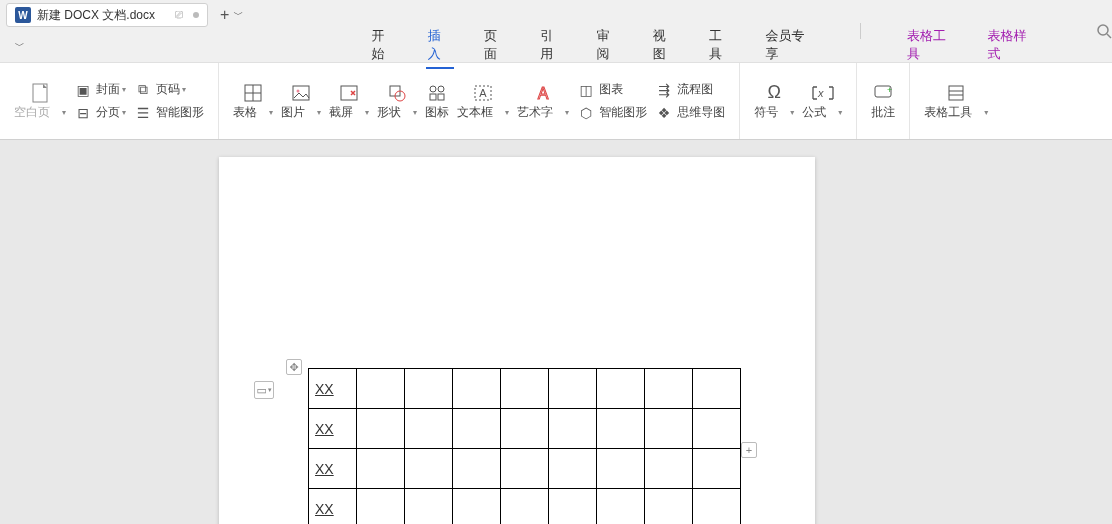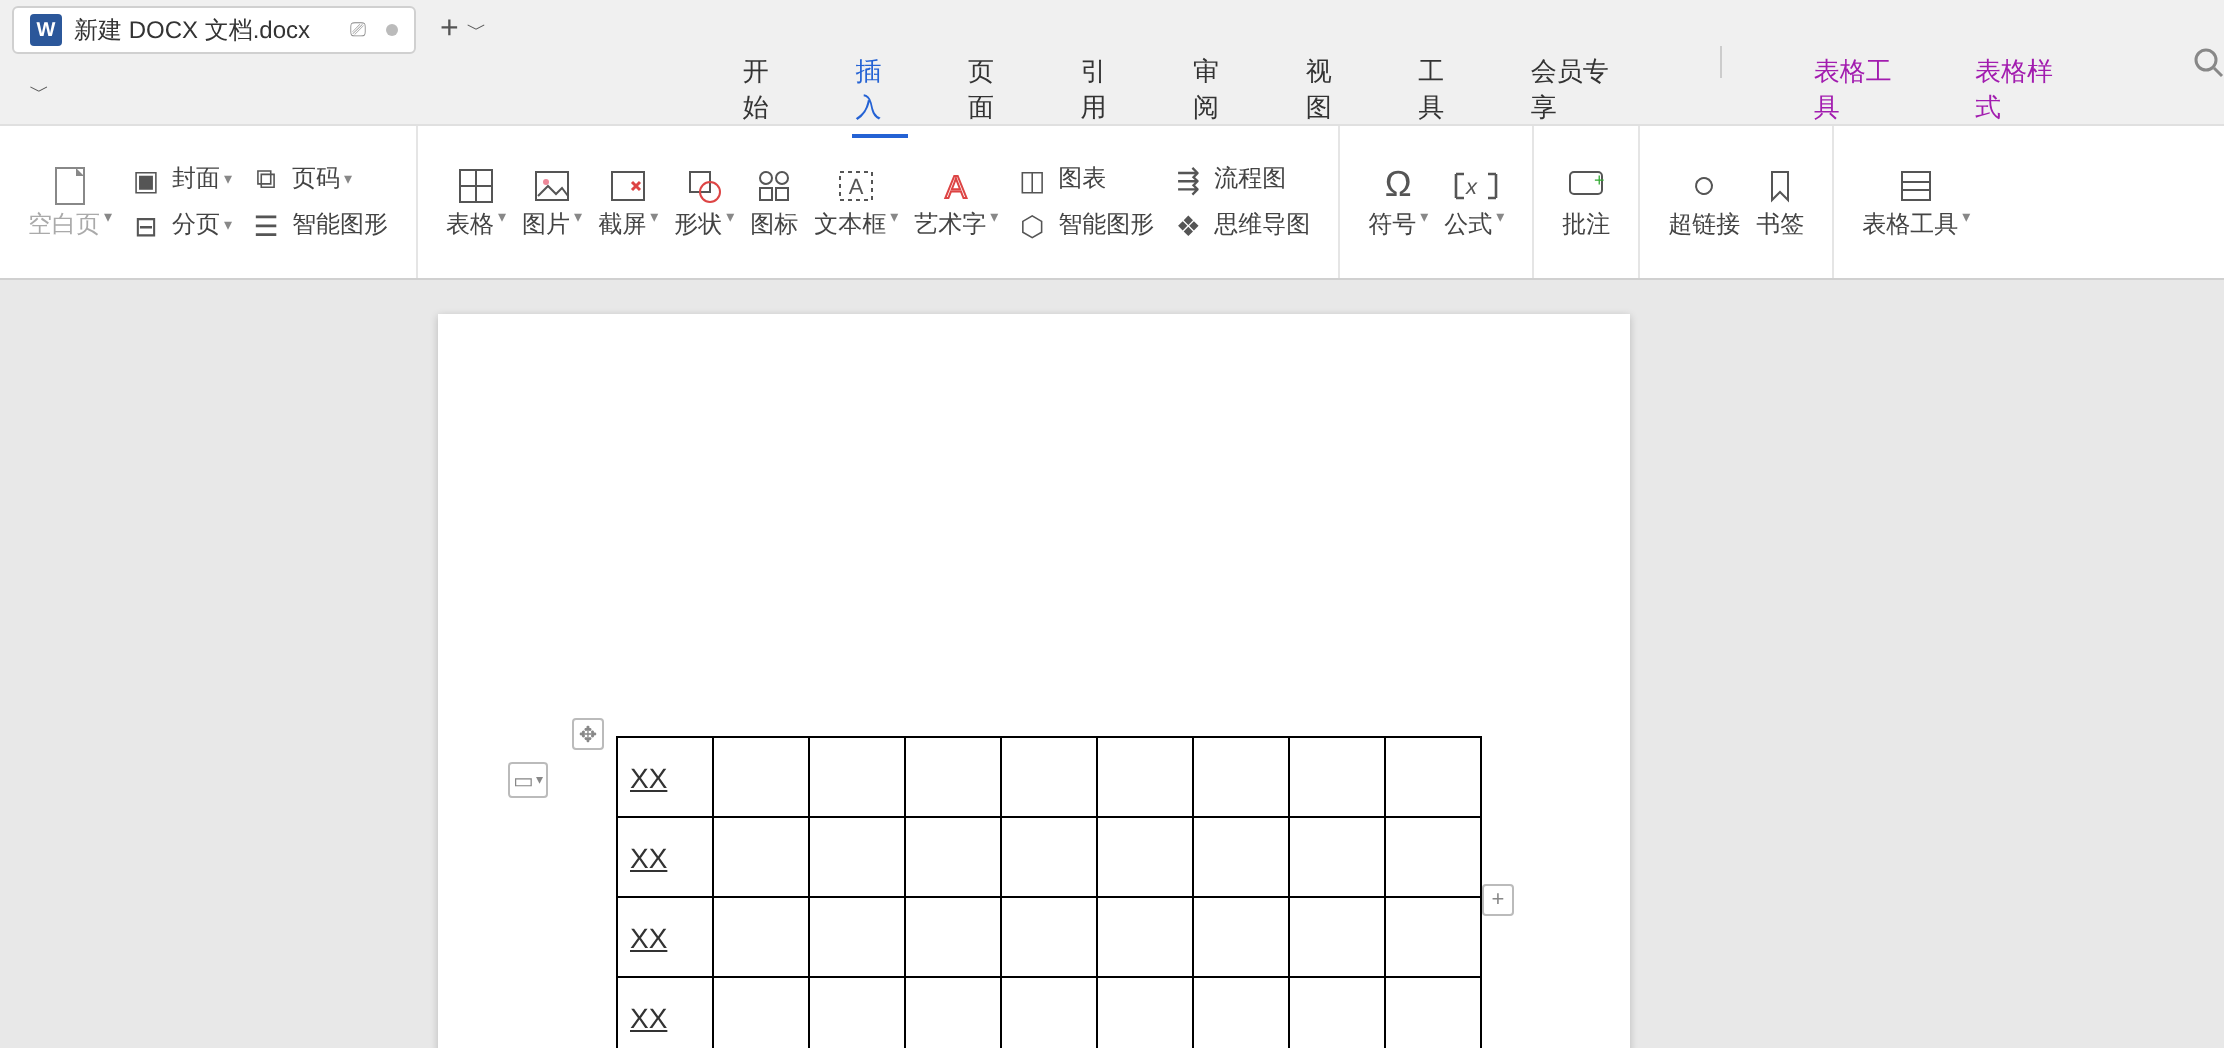--- a/index.html
+++ b/index.html
@@ -25,21 +25,21 @@
 .menu-divider { width: 1px; height: 16px; background: #ccc; margin: 0 16px; }
 .menu-items .item.blue { color: #a21caf; }
 .search-icon { margin-left: 30px; font-size: 14px; color: #888; }
 
 
 .ribbon { display: flex; align-items: stretch; height: 78px; background: #fff; border-top: 1px solid #e0e0e0; border-bottom: 1px solid #d0d0d0; }
 .ribbon-group { display: flex; align-items: center; padding: 6px 10px; border-right: 1px solid #e5e5e5; }
 .ribbon-group:last-child { border-right: none; }
 .rcol { display: flex; flex-direction: column; align-items: center; justify-content: center; margin: 0 4px; }
 .rcol .icon { height: 22px; display: flex; align-items: center; justify-content: center; font-size: 16px; color: #555; }
-.rcol .lbl { font-size: 12px; color: #444; display: flex; align-items: flex-start; }
+.rcol .lbl { font-size: 12px; color: #444; display: flex; align-items: center; gap: 10px; }
 .rcol .lbl.disabled { color: #aaa; }
 .rcol .lbl .drop { font-size: 8px; margin-left: 2px; color: #888; }
 .tworow { display: flex; flex-direction: column; gap: 6px; margin: 0 4px; }
 .tworow .row { display: flex; align-items: center; font-size: 12px; color: #444; }
 .tworow .row .ic { width: 18px; text-align: center; font-size: 14px; color: #555; margin-right: 4px; }
 .tworow .row .drop { font-size: 8px; margin-left: 2px; color: #888; }
 
 
 .canvas { position: relative; width: 1112px; height: 384px; background: #e8e8e8; overflow: hidden; }
 .page { position: absolute; left: 219px; top: 17px; width: 596px; height: 370px; background: #fff; box-shadow: 0 1px 4px rgba(0,0,0,0.2); }
@@ -275,42 +275,20 @@
             <rect x="2" y="3" width="16" height="11" rx="2" stroke="#555" fill="none"></rect>
             <text x="14" y="10" font-size="9" fill="#3a3">+</text>
           </svg>
         </div>
       <div class="lbl">
           <span>批注</span>
         </div>
     </div>
   </div>
 
-  <div class="ribbon-group">
-    <div class="rcol">
-      <div class="icon">
-          <svg width="20" height="20">
-            <path d="M6 10 a4 4 0 0 1 8 0 M6 10 a4 4 0 0 0 8 0" stroke="#555" fill="none" transform="rotate(-30 10 10)"></path>
-          </svg>
-        </div>
-      <div class="lbl">
-          <span>超链接</span>
-        </div>
-    </div>
-    <div class="rcol">
-      <div class="icon">
-          <svg width="20" height="20">
-            <path d="M6 3 L14 3 L14 17 L10 13 L6 17 Z" stroke="#555" fill="none"></path>
-          </svg>
-        </div>
-      <div class="lbl">
-          <span>书签</span>
-        </div>
-    </div>
-  </div>
 
   <div class="ribbon-group">
     <div class="rcol">
       <div class="icon">
           <svg width="20" height="20">
             <rect x="3" y="3" width="14" height="14" stroke="#555" fill="none"></rect>
             <line x1="3" y1="8" x2="17" y2="8" stroke="#555"></line>
             <line x1="3" y1="12" x2="17" y2="12" stroke="#555"></line>
           </svg>
         </div>

